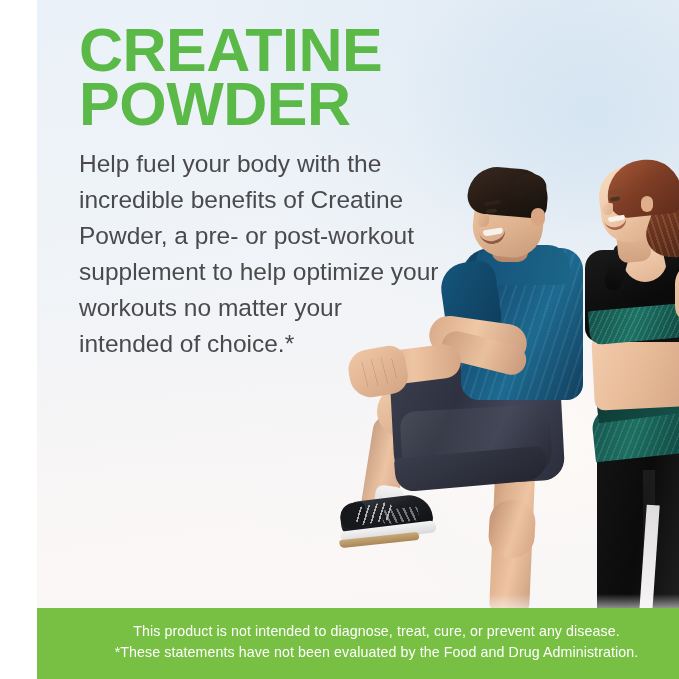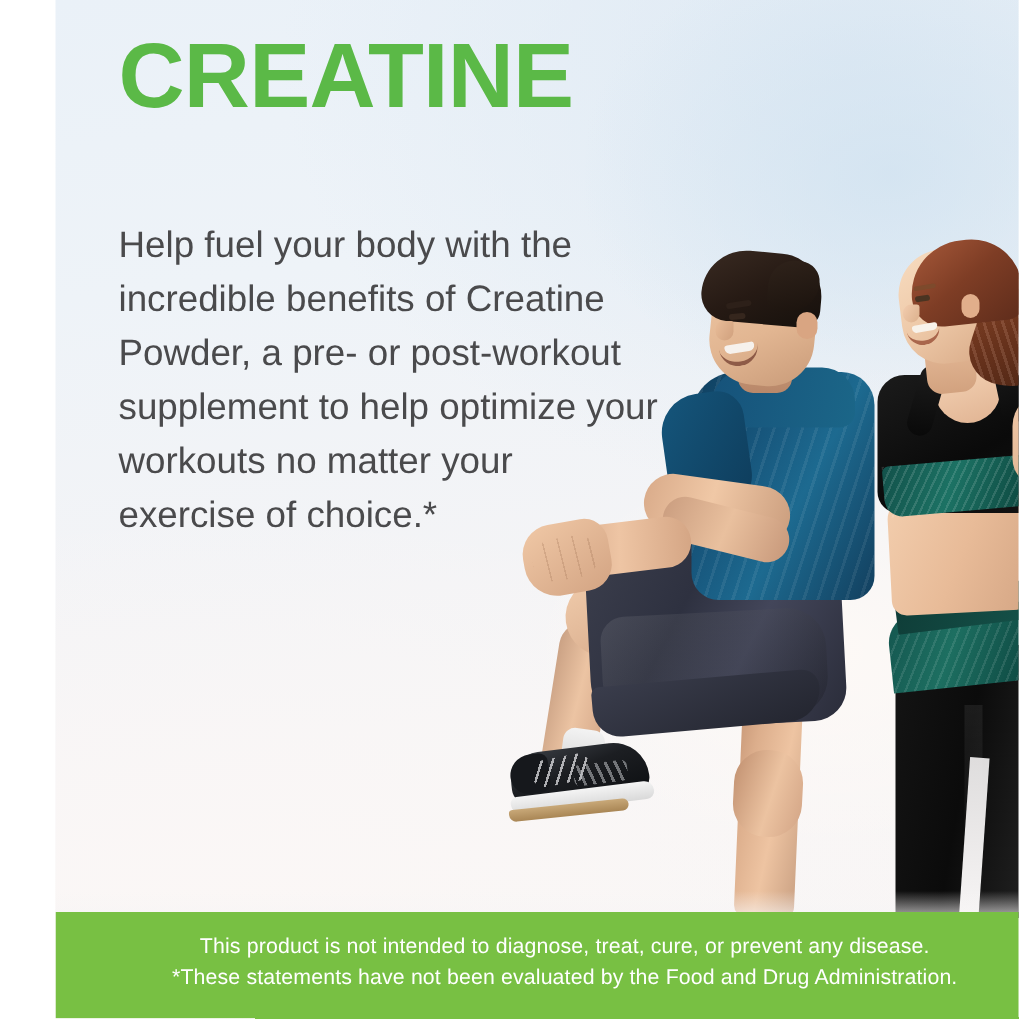--- a/index.html
+++ b/index.html
@@ -441,23 +441,24 @@
       <div class="w-teeth"></div>
       <div class="w-smile"></div>
     </div>
 
   </div>
 
   <div class="band-blend"></div>
 
   <div class="title">
     <span>CREATINE</span>
+    <span class="l2">POWDER</span>
   </div>
 
-  <div class="body-copy">Help fuel your body with the incredible benefits of Creatine Powder, a pre- or post-workout supplement to help optimize your workouts no matter your exercise of choice.*</div>
+  <div class="body-copy">Help fuel your body with the incredible benefits of Creatine Powder, a pre- or post-workout supplement to help optimize your workouts no matter your intended of choice.*</div>
 
   <div class="footer">
     <div class="footer-text">
       <span>This product is not intended to diagnose, treat, cure, or prevent any disease.</span>
       <span>*These statements have not been evaluated by the Food and Drug Administration.</span>
     </div>
   </div>
 
 </div>
 

